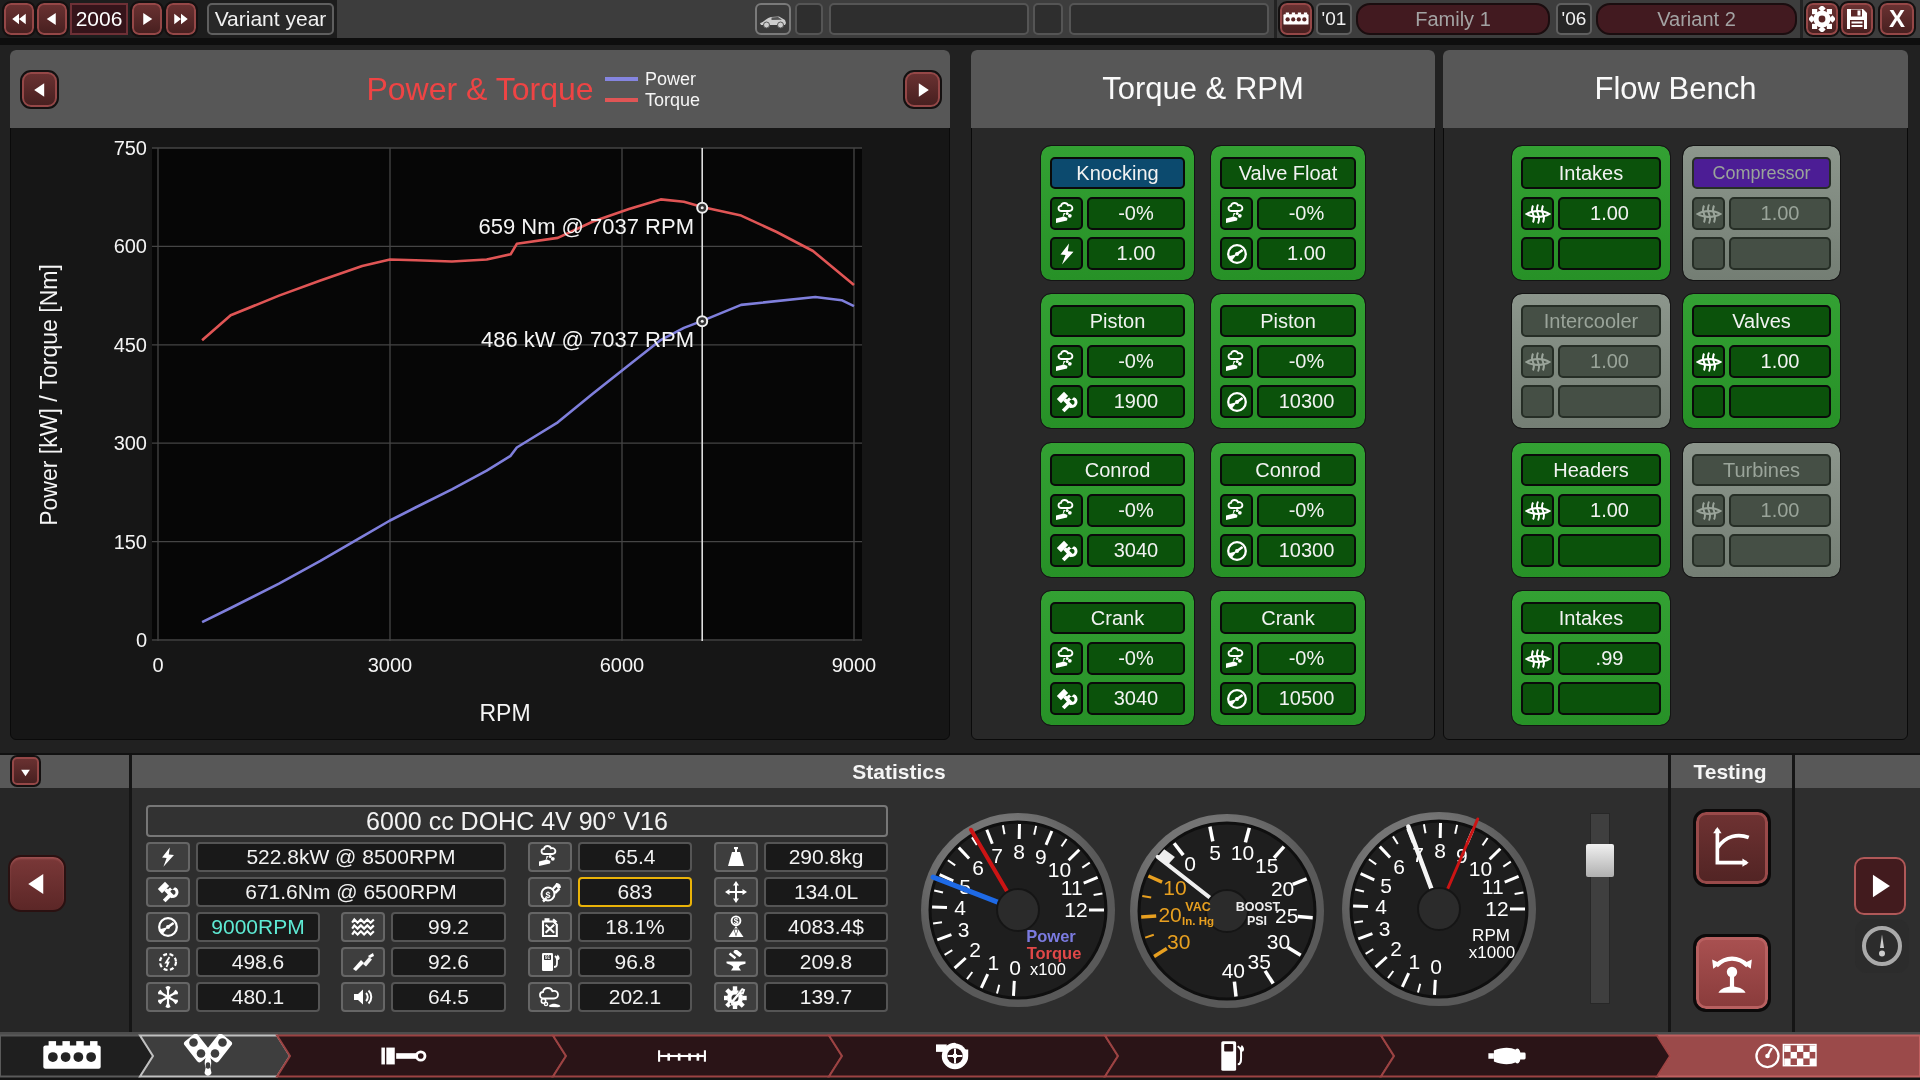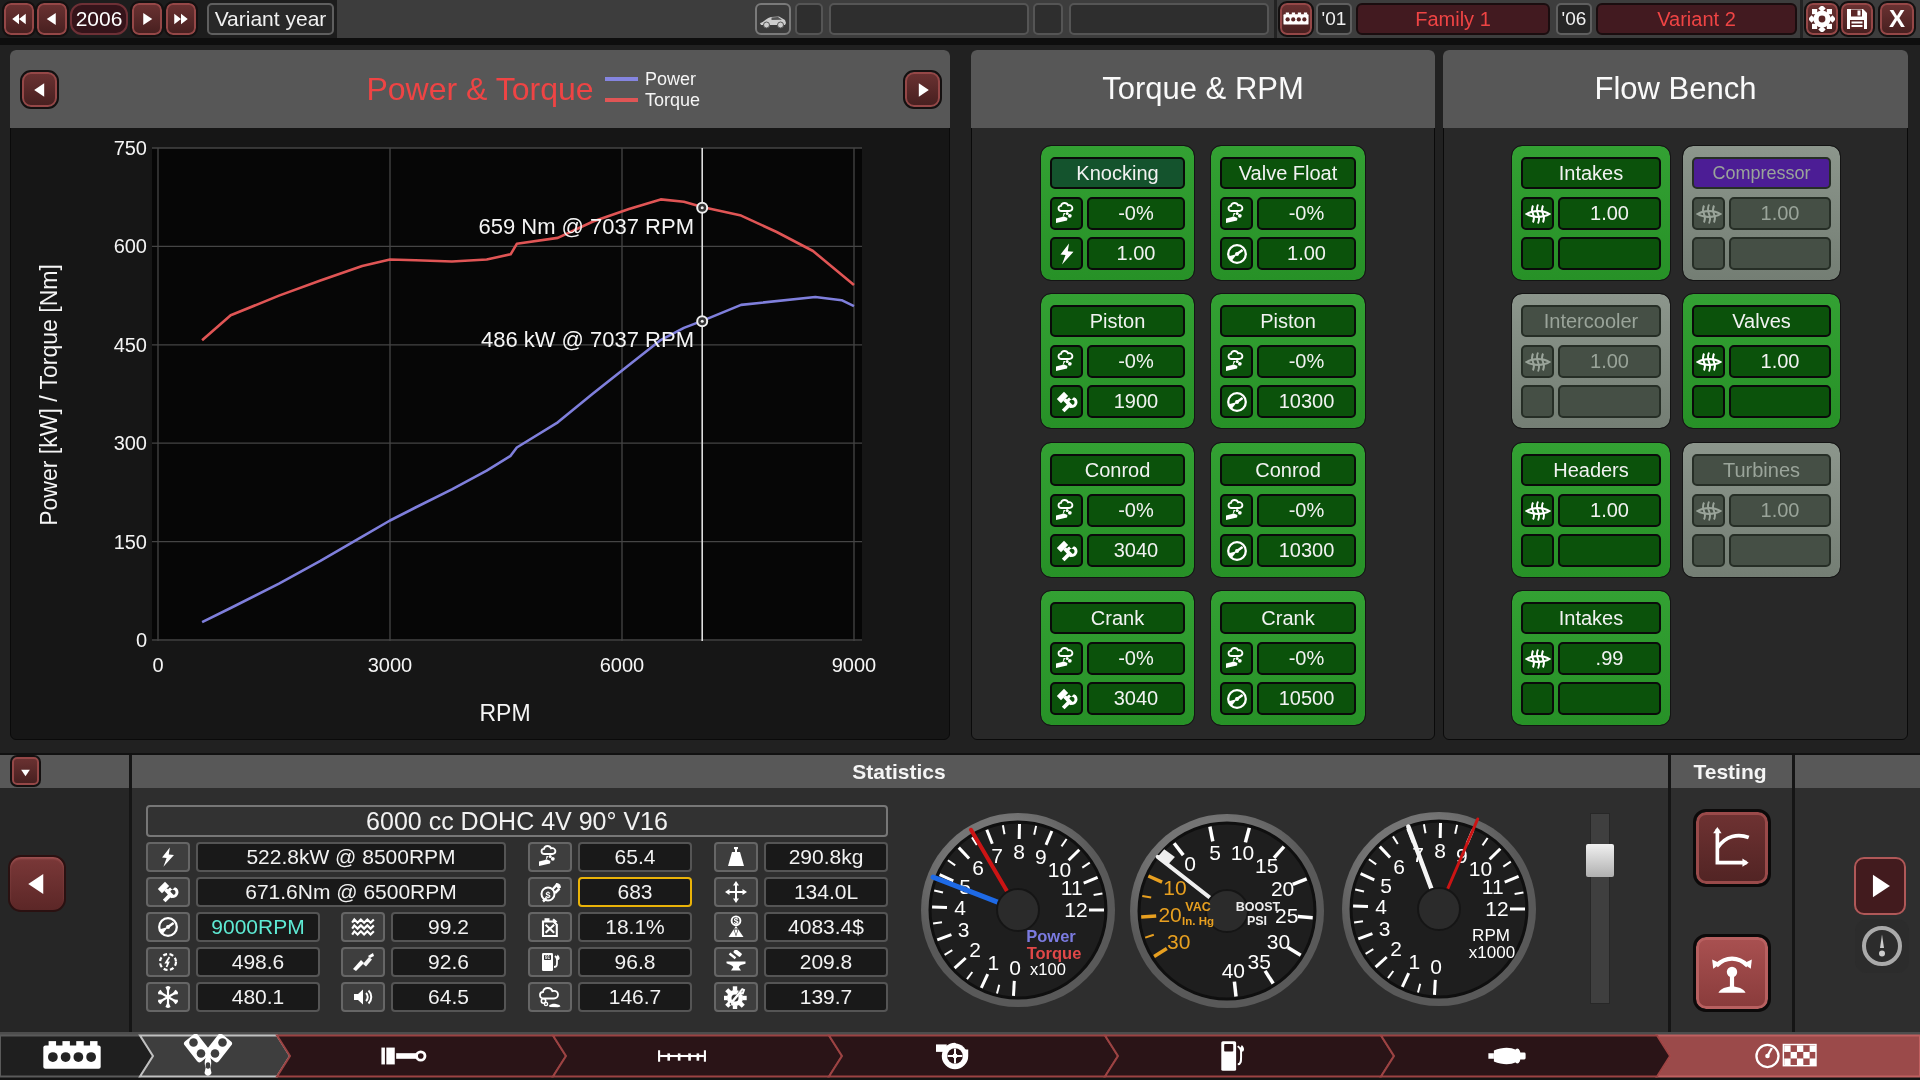--- a/index.html
+++ b/index.html
@@ -1,36 +1,36 @@
 <!DOCTYPE html>
 <html><head><meta charset="utf-8"><style>
 *{margin:0;padding:0;box-sizing:border-box}
 html,body{width:1920px;height:1080px;overflow:hidden;background:#212121;font-family:"Liberation Sans",sans-serif;color:#fff}
 .abs{position:absolute}
 .btn-red{position:absolute;background:linear-gradient(#693131,#482020);border:2px solid #954747;outline:2px solid #141010;border-radius:7px;display:flex;align-items:center;justify-content:center}
 .field-dark{position:absolute;background:#262626;border:2px solid #5f5f5f;border-radius:5px;display:flex;align-items:center;justify-content:center;font-size:20px;color:#f0f0f0}
-.field-maroon{position:absolute;background:#421a20;border:2px solid #1a0d0f;border-radius:6px;display:flex;align-items:center;justify-content:center;font-size:20px;color:#ef4444}
+.field-maroon{position:absolute;background:#421a20;border:2px solid #1a0d0f;border-radius:14px;display:flex;align-items:center;justify-content:center;font-size:20px;color:#a3a3a3}
 .panel-hdr{position:absolute;background:#575757;border-radius:6px 6px 0 0;display:flex;align-items:center;justify-content:center;font-size:31px;color:#fafafa}
 .cell{position:absolute;border:2px solid #0a0a0a;border-radius:5px;display:flex;align-items:center;justify-content:center}
 .scell{position:absolute;border-radius:4px;display:flex;align-items:center;justify-content:center}
 </style></head><body>
 <div class="abs" style="left:0;top:0;width:1920px;height:38px;background:#3d3d3d"></div>
 <div class="abs" style="left:0;top:0;width:337px;height:38px;background:#1d1d1d"></div>
 <div class="abs" style="left:0;top:38px;width:1920px;height:7px;background:#0e0e0e"></div>
 <div class="btn-red" style="left:4px;top:3px;width:30px;height:32px;border-radius:7px">
     <div style="width:22px;height:18px"><svg width="100%" height="100%" viewBox="0 0 24 24">
         <path d="M12 5 L12 19 L3 12 Z M21 5 L21 19 L12 12 Z" fill="#fff"></path>
       </svg></div>
   </div>
 <div class="btn-red" style="left:37px;top:3px;width:30px;height:32px;border-radius:7px">
     <div style="width:18px;height:18px"><svg width="100%" height="100%" viewBox="0 0 24 24">
         <path d="M17 4 L17 20 L5 12 Z" fill="#fff"></path>
       </svg></div>
   </div>
-<div class="abs" style="left:70px;top:3px;width:58px;height:32px;background:#35141a;border:2px solid #6e3036;border-radius:12px;display:flex;align-items:center;justify-content:center;font-size:21px">2006</div>
+<div class="abs" style="left:70px;top:3px;width:58px;height:32px;background:#35141a;border:2px solid #6e3036;border-radius:0;display:flex;align-items:center;justify-content:center;font-size:21px">2006</div>
 <div class="btn-red" style="left:132px;top:3px;width:30px;height:32px;border-radius:7px">
     <div style="width:18px;height:18px"><svg width="100%" height="100%" viewBox="0 0 24 24">
         <path d="M7 4 L7 20 L19 12 Z" fill="#fff"></path>
       </svg></div>
   </div>
 <div class="btn-red" style="left:166px;top:3px;width:30px;height:32px;border-radius:7px">
     <div style="width:22px;height:18px"><svg width="100%" height="100%" viewBox="0 0 24 24">
         <path d="M12 5 L12 19 L21 12 Z M3 5 L3 19 L12 12 Z" fill="#fff"></path>
       </svg></div>
   </div>
@@ -144,21 +144,21 @@
     <text x="622" y="672" text-anchor="middle" font-size="20" fill="#f5f5f5">6000</text>
     <text x="854" y="672" text-anchor="middle" font-size="20" fill="#f5f5f5">9000</text>
     <text x="505" y="721" text-anchor="middle" font-size="23" fill="#f5f5f5">RPM</text>
     <text x="57" y="395" text-anchor="middle" font-size="23" fill="#f5f5f5" transform="rotate(-90 57 395)">Power [kW] / Torque [Nm]</text>
   </svg>
 <div class="abs" style="left:971px;top:50px;width:464px;height:690px;background:#282828;border-radius:6px;border:1px solid #0a0a0a"></div>
 <div class="panel-hdr" style="left:971px;top:50px;width:464px;height:78px">Torque &amp; RPM</div>
 <div class="abs" style="left:1443px;top:50px;width:465px;height:690px;background:#282828;border-radius:6px;border:1px solid #0a0a0a"></div>
 <div class="panel-hdr" style="left:1443px;top:50px;width:465px;height:78px">Flow Bench</div>
 <div class="abs" style="left:1041px;top:146px;width:153px;height:134px;background:linear-gradient(#33a133,#279127);border-radius:10px;outline:1px solid #141414"></div>
-<div class="cell" style="left:1050px;top:157px;width:135px;height:32px;background:#14532d;border-color:#0a0a0a;font-size:20px;color:#f2f2f2">Knocking</div>
+<div class="cell" style="left:1050px;top:157px;width:135px;height:32px;background:#0c4a6e;border-color:#0a0a0a;font-size:20px;color:#f2f2f2">Knocking</div>
 <div class="cell" style="left:1050px;top:197px;width:33px;height:33px;background:#0b520b;border-color:#0a0a0a">
     <svg width="26" height="26" viewBox="0 0 26 26">
 <g fill="none" stroke="#fff" stroke-width="1.8">
 <path d="M7.5 10 C5.5 10 4.5 8.6 4.5 7.2 C4.5 5.8 5.6 4.8 7 4.9 C7.3 3.2 8.8 2 10.6 2 C12.2 2 13.6 3 14.1 4.4 C14.4 4.3 14.8 4.2 15.2 4.2 C17 4.2 18.4 5.6 18.4 7.1 C18.4 8.7 17 10 15.3 10 Z"></path>
 </g>
 <g fill="#fff">
         <circle cx="13.2" cy="12.5" r="1.5"></circle>
         <circle cx="15.8" cy="14.8" r="1.9"></circle>
         <path d="M9.5 12 L11.5 12 L8.5 17 Z"></path>
       </g>
@@ -583,21 +583,21 @@
   </div>
 <div class="scell" style="left:578px;top:947px;width:114px;height:30px;background:#191919;border:2px solid #555;font-size:21px;color:#f2f2f2">96.8</div>
 <div class="scell" style="left:528px;top:982px;width:44px;height:30px;background:#3e3e3e;border:2px solid #666">
     <svg width="26" height="26" viewBox="0 0 26 26">
 <path d="M7 14.5 C4.5 14.5 3 13 3 11 C3 9.2 4.4 8 6 8 C6.3 5.8 8.2 4 10.8 4 C13 4 14.8 5.3 15.4 7.1 C15.9 6.9 16.5 6.8 17 6.8 C19.3 6.8 21 8.5 21 10.6 C21 12.8 19.2 14.5 16.9 14.5 Z" fill="none" stroke="#fff" stroke-width="1.8"></path>
 <circle cx="6.5" cy="17" r="2.2" fill="none" stroke="#fff" stroke-width="1.6"></circle>
 <circle cx="9" cy="20" r="1.6" fill="none" stroke="#fff" stroke-width="1.4"></circle>
 <path d="M12 21.5 C14 19.8 17 19.3 19 20 L22.5 21 L23.5 22.5 L21 23.2 L12.5 23 Z" fill="#fff"></path>
 </svg>
   </div>
-<div class="scell" style="left:578px;top:982px;width:114px;height:30px;background:#191919;border:2px solid #555;font-size:21px;color:#f2f2f2">146.7</div>
+<div class="scell" style="left:578px;top:982px;width:114px;height:30px;background:#191919;border:2px solid #555;font-size:21px;color:#f2f2f2">202.1</div>
 <div class="scell" style="left:714px;top:842px;width:44px;height:30px;background:#3e3e3e;border:2px solid #666">
     <svg width="24" height="24" viewBox="0 0 24 24" fill="#fff">
 <rect x="10" y="2" width="4" height="2.2"></rect>
 <rect x="11" y="4" width="2" height="3"></rect>
 <path d="M8 7 L16 7 L20 21 L4 21 Z"></path>
 </svg>
   </div>
 <div class="scell" style="left:764px;top:842px;width:124px;height:30px;background:#191919;border:2px solid #555;font-size:21px;color:#f2f2f2">290.8kg</div>
 <div class="scell" style="left:714px;top:877px;width:44px;height:30px;background:#3e3e3e;border:2px solid #666">
     <svg width="24" height="24" viewBox="0 0 24 24" fill="#fff" stroke="#fff" stroke-width="2">

